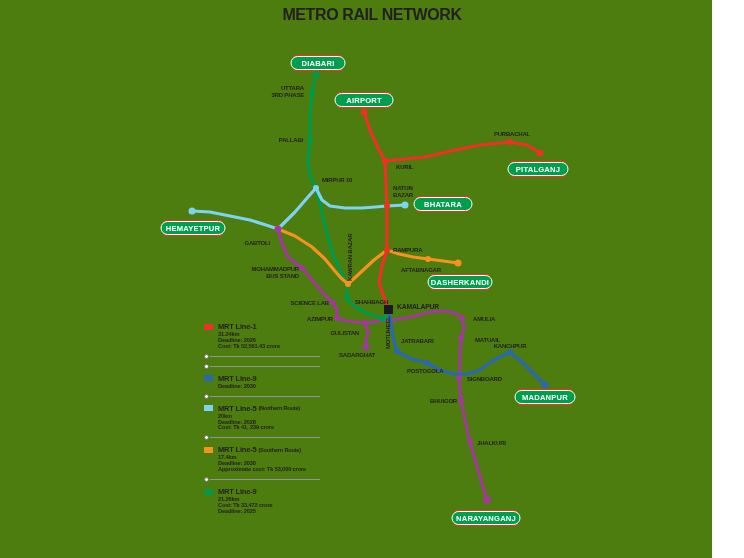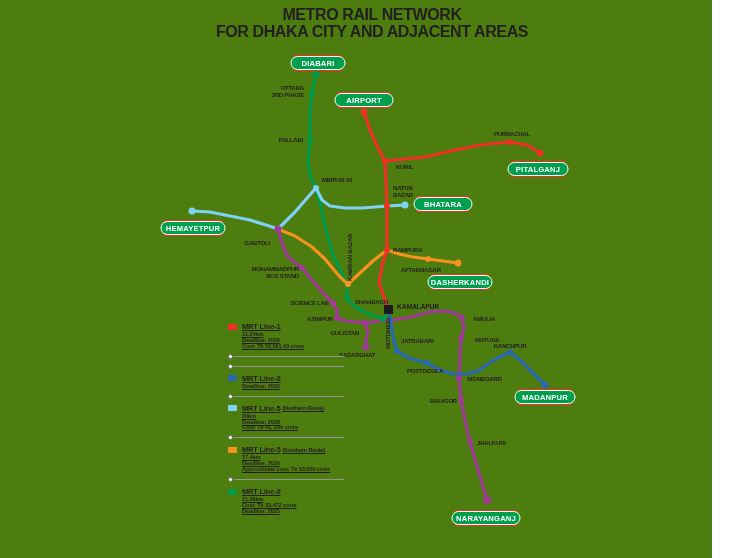--- a/index.html
+++ b/index.html
@@ -9,38 +9,37 @@
   #title{position:absolute;top:6px;left:0;width:744px;text-align:center;
          font-weight:bold;font-size:16px;line-height:17px;letter-spacing:-0.4px;color:#231F20;}
   
   .sl{font-family:"Liberation Sans",sans-serif;font-weight:bold;font-size:6px;
       letter-spacing:-0.2px;fill:#231F20;}
   .sl-big{font-family:"Liberation Sans",sans-serif;font-weight:bold;font-size:6.8px;
       letter-spacing:-0.2px;fill:#231F20;}
   .badge-text{font-family:"Liberation Sans",sans-serif;font-weight:bold;font-size:7.6px;
       letter-spacing:0.2px;fill:#ffffff;}
   
-  #legend{position:absolute;left:228px;top:322px;width:140px;color:#231F20;text-decoration:underline;}
+  #legend{position:absolute;left:204px;top:322px;width:140px;color:#231F20;}
   .lg-head{display:flex;align-items:center;margin-bottom:1px;}
   .lg-swatch{display:inline-block;width:9px;height:6px;margin-right:5px;flex:0 0 auto;}
   .lg-name{font-weight:bold;font-size:7.5px;letter-spacing:-0.2px;}
   .lg-route{font-weight:bold;font-size:5.6px;letter-spacing:-0.2px;margin-left:2px;}
   .lg-lines{padding-left:14px;font-weight:bold;font-size:5.6px;line-height:5.9px;letter-spacing:-0.1px;}
   .lg-divider{display:flex;align-items:center;margin:4px 0 5px;}
   .lg-circle{width:3px;height:3px;border:1px solid #6d6e71;border-radius:50%;background:#fff;flex:0 0 auto;}
   .lg-rule{flex:1;height:1px;background:#939598;margin-left:1px;max-width:110px;}
 </style>
 </head>
 <body>
 
 <div id="canvas">
 
   <div id="title">
     <div>METRO RAIL NETWORK</div>
-    <div>FOR DHAKA CITY AND ADJACENT AREAS</div>
   </div>
 
   <svg width="744" height="558" viewBox="0 0 744 558" style="position:absolute;left:0;top:0;">
 
     <g fill="none" stroke-linecap="round" stroke-linejoin="round">
 
       <path stroke="#009B48" stroke-width="3.2" d="M 316 74 L 312 93 L 310 115 L 310 140 L 308 162 L 310 176 L 316 188 L 321 208 L 326 230 L 333 255 L 341 272 L 347 284 L 347 298 L 354 306 L 366 313 L 377 317 L 383 319 L 388 312"></path>
 
       <path stroke="#7FD3F2" stroke-width="3.2" d="M 192 211 L 210 212 L 230 216 L 250 220 L 266 225 L 278 229 L 295 212 L 308 197 L 316 188 L 322 200 L 330 206 L 345 208 L 362 208 L 375 207 L 387 206 L 405 205"></path>
 

